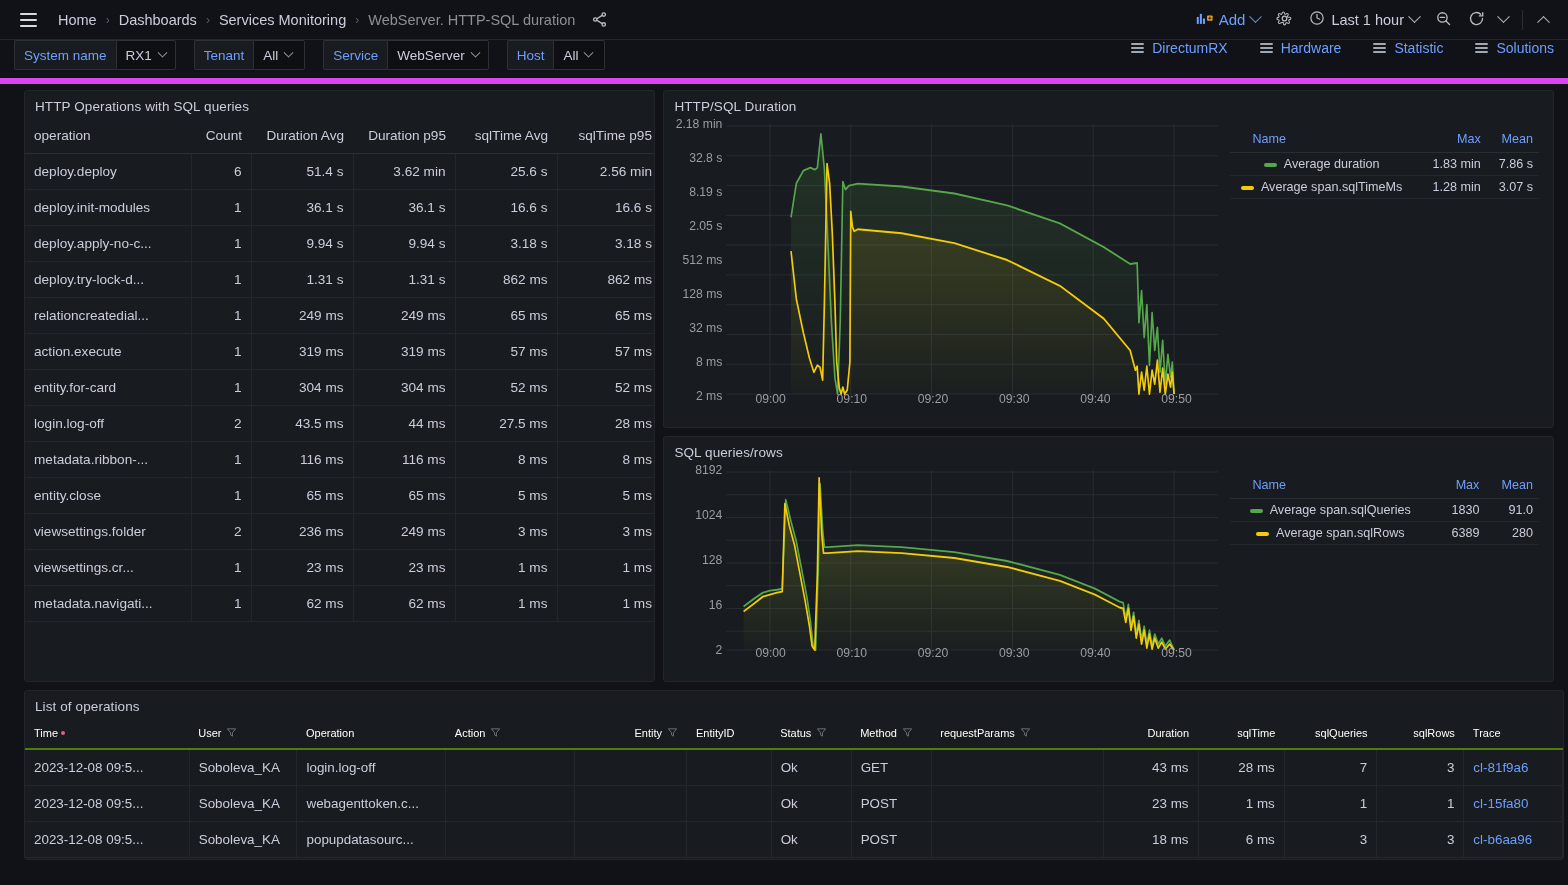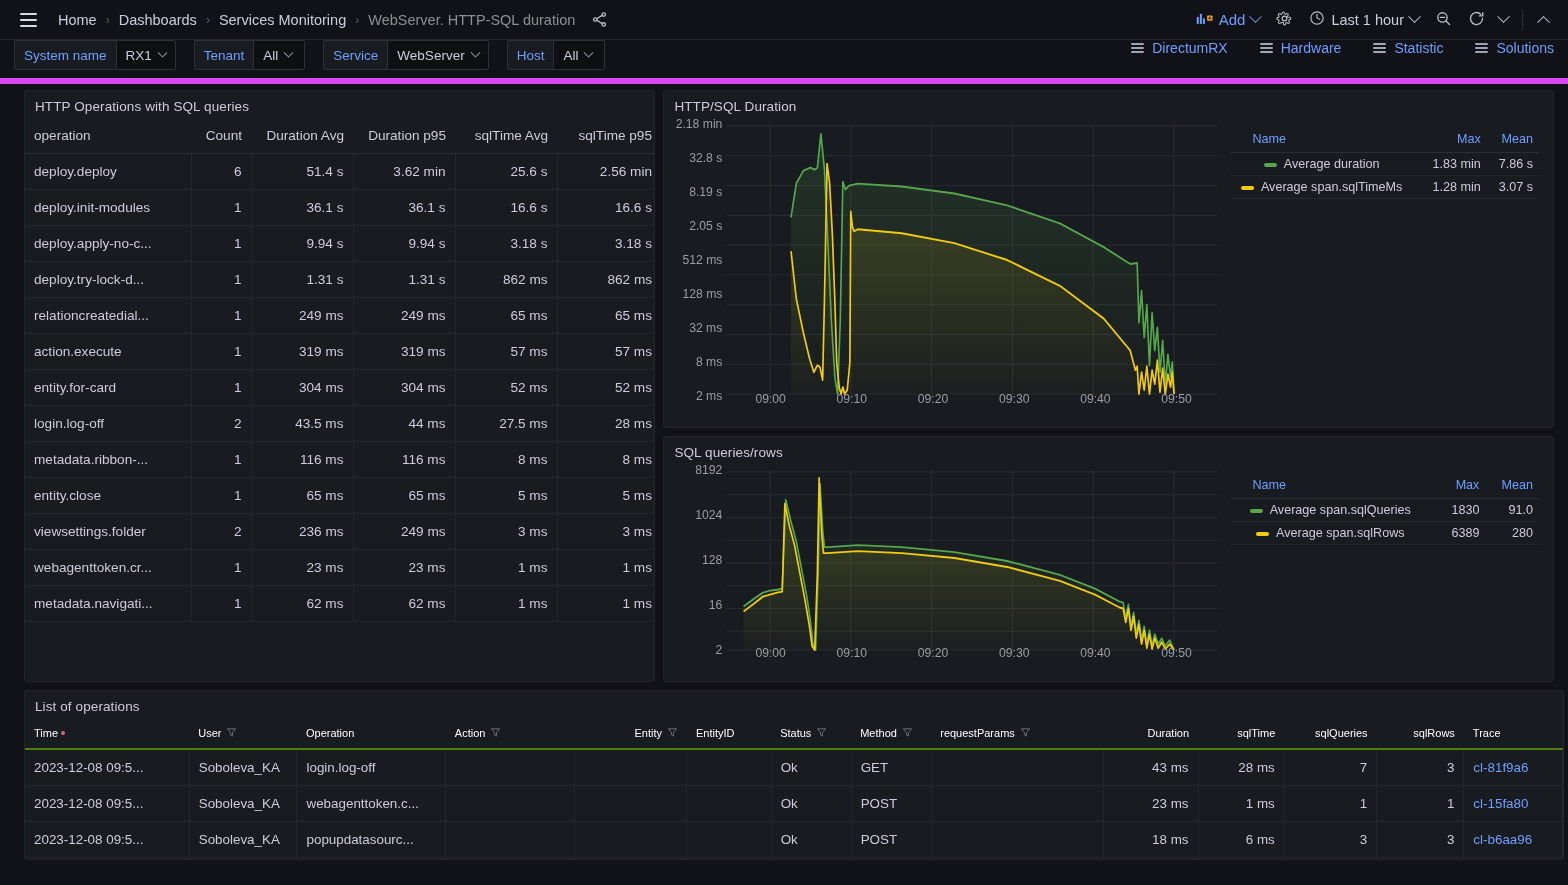--- a/index.html
+++ b/index.html
@@ -396,21 +396,21 @@
             </tr>
             <tr>
               <td>viewsettings.folder</td>
               <td class="num">2</td>
               <td class="num">236 ms</td>
               <td class="num">249 ms</td>
               <td class="num">3 ms</td>
               <td class="num">3 ms</td>
             </tr>
             <tr>
-              <td>webagenttoken.cr...</td>
+              <td>viewsettings.cr...</td>
               <td class="num">1</td>
               <td class="num">23 ms</td>
               <td class="num">23 ms</td>
               <td class="num">1 ms</td>
               <td class="num">1 ms</td>
             </tr>
             <tr>
               <td>metadata.navigati...</td>
               <td class="num">1</td>
               <td class="num">62 ms</td>

